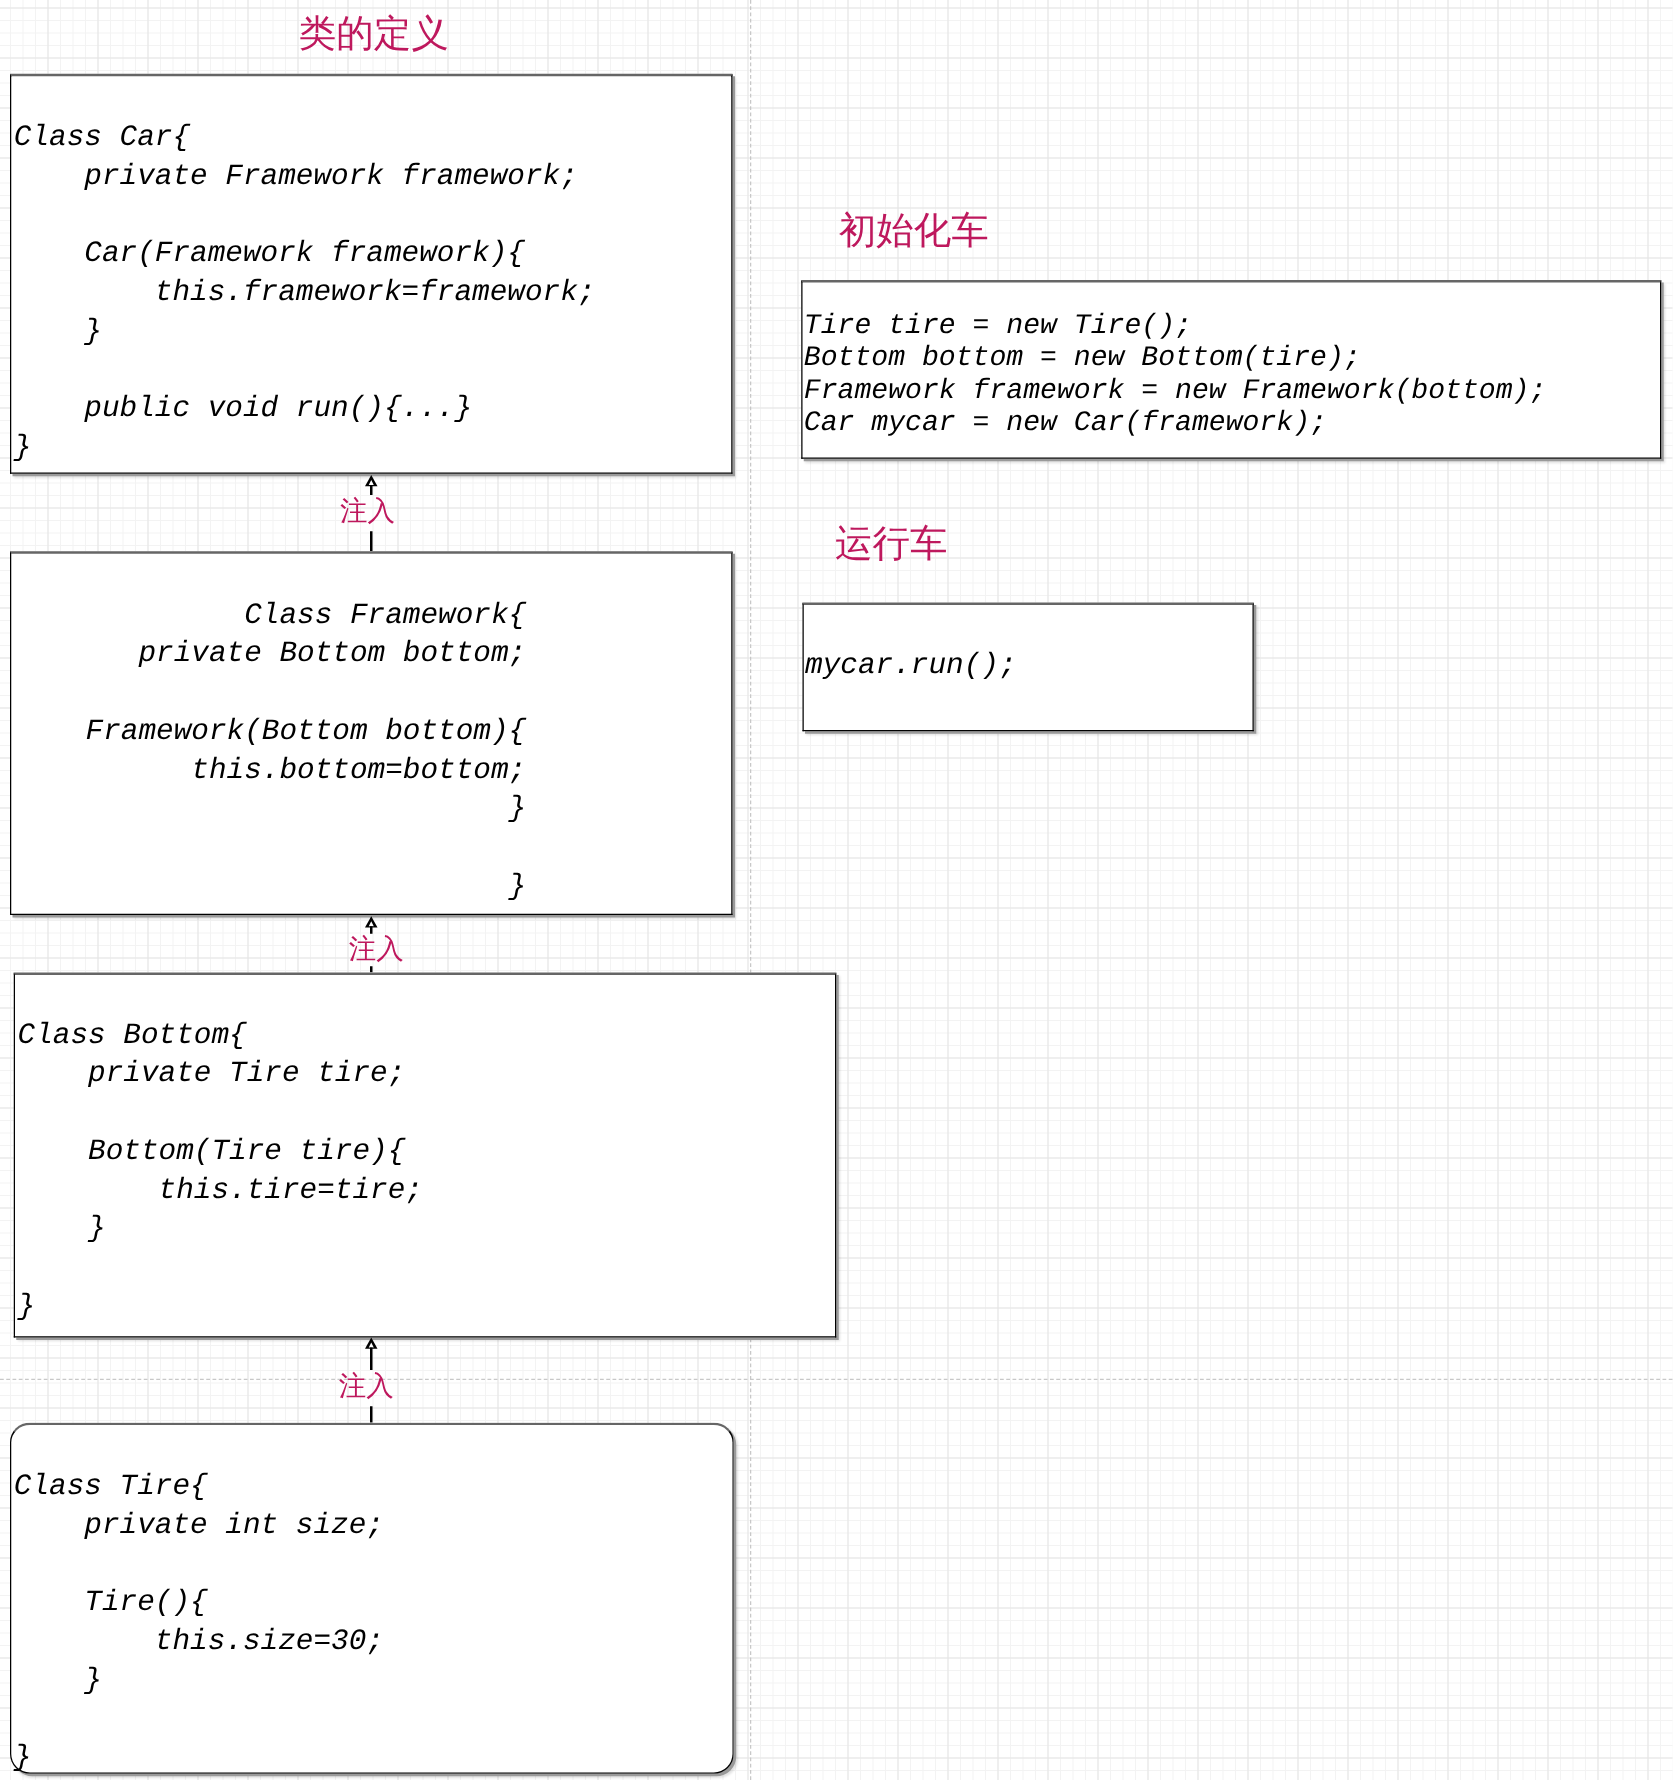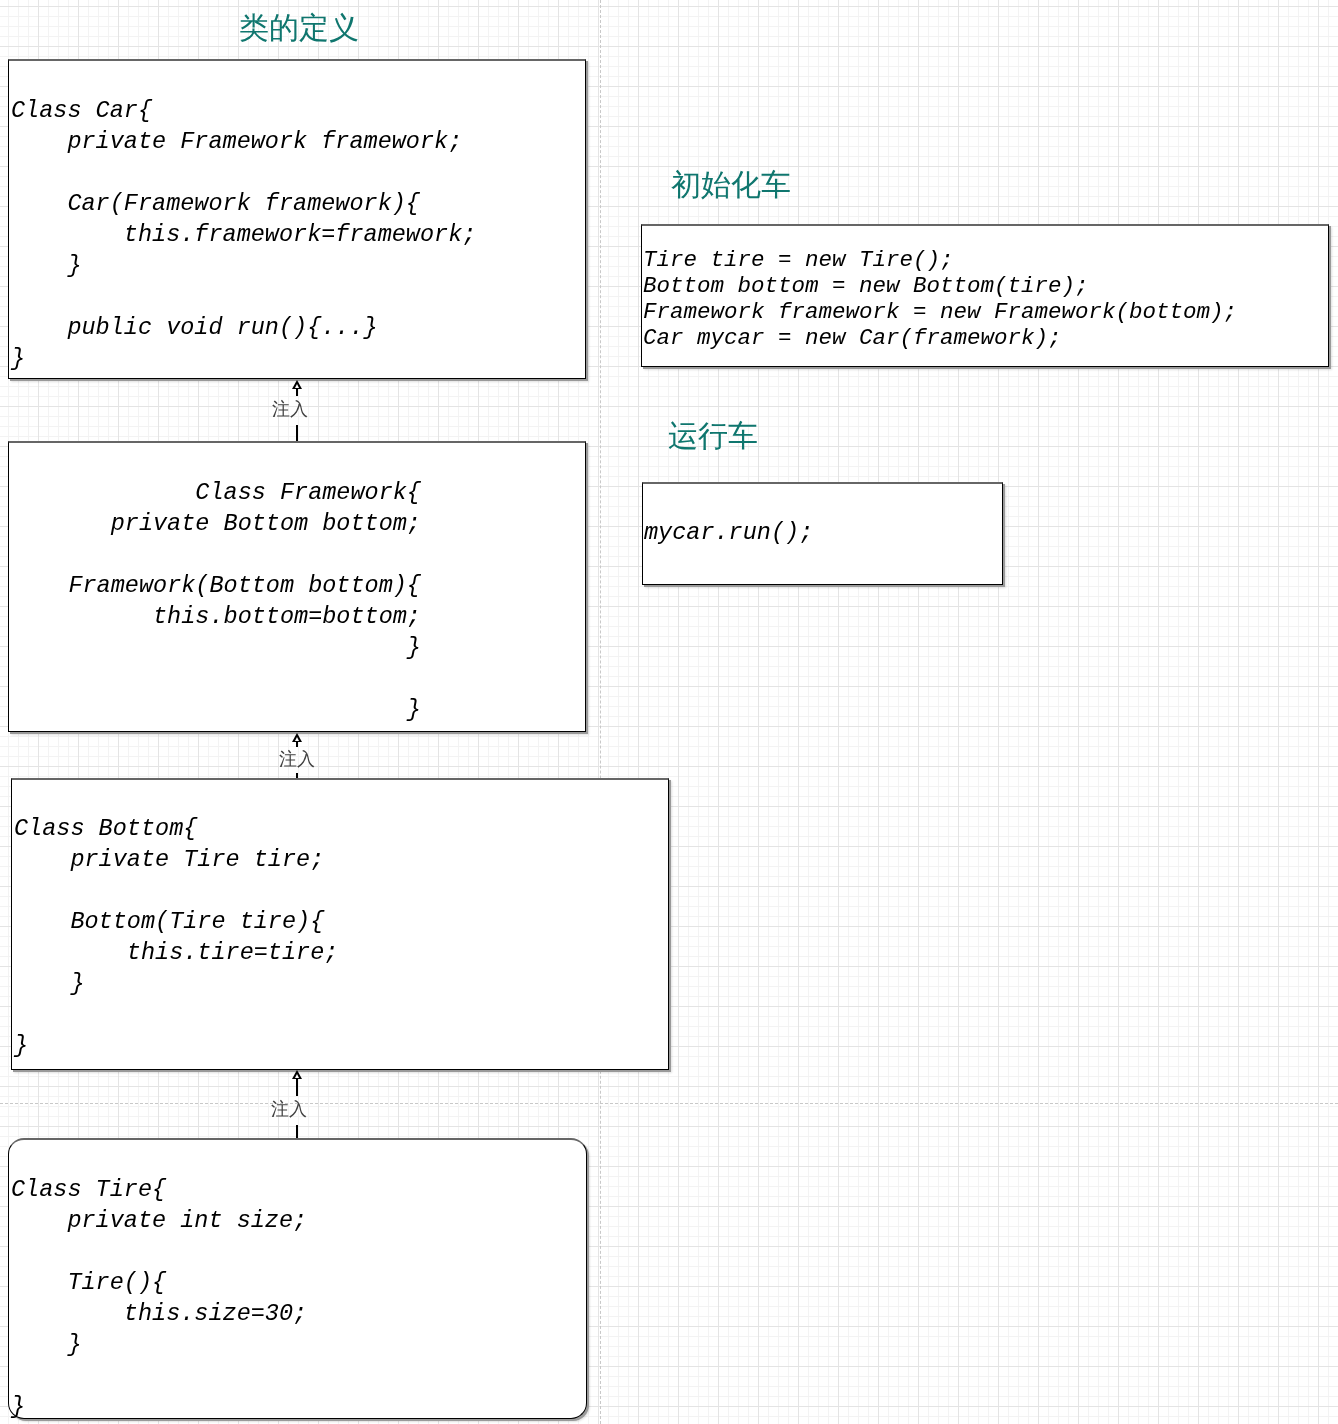--- a/index.html
+++ b/index.html
@@ -12,21 +12,21 @@
       linear-gradient(to right, #f3f3f3 1px, transparent 1px),
       linear-gradient(to bottom, #f3f3f3 1px, transparent 1px);
     background-size: 40px 40px, 40px 40px, 10px 10px, 10px 10px;
     background-position: 38px 6px, 38px 6px, 8px 6px, 8px 6px;
     font-family: "Liberation Mono", "DejaVu Sans Mono", monospace;
   }
   .page-v { position: absolute; left: 600px; top: 0; width: 0; height: 1424px; border-left: 1px dashed #c8c8c8; }
   .page-h { position: absolute; left: 0; top: 1103px; width: 1338px; height: 0; border-top: 1px dashed #c8c8c8; }
 
   .title {
-    position: absolute; font-family: "DejaVu Sans", sans-serif; font-size: 30px; color: #0f766e;
+    position: absolute; font-family: "DejaVu Sans", sans-serif; font-size: 30px; color: #be185d;
     white-space: nowrap; line-height: 1;
   }
   .box {
     position: absolute; box-sizing: border-box; background: #ffffff;
     border: 1px solid #000;
     box-shadow: 2px 2px 0 #9a9a9a, 3px 3px 2px rgba(0,0,0,0.12);
     border-top: 2px solid #666;
     font-style: italic;
   }
   .code {
@@ -43,21 +43,21 @@
     position: absolute; width: 0; height: 0;
     border-left: 5px solid transparent; border-right: 5px solid transparent;
     border-bottom: 9px solid #000;
   }
   .arrowhead::after {
     content: ""; position: absolute; left: -2px; top: 4px; width: 0; height: 0;
     border-left: 2px solid transparent; border-right: 2px solid transparent;
     border-bottom: 4px solid #fff;
   }
   .conn-label {
-    position: absolute; font-family: Liberation Sans, sans-serif; font-size: 18px; color: #404040;
+    position: absolute; font-family: Liberation Mono, monospace; font-size: 22px; color: #be185d;
     background: transparent; line-height: 1; white-space: nowrap;
   }
 </style>
 </head>
 <body>
 
 <div class="page-v"></div>
 <div class="page-h"></div>
 
 <div class="title" style="left:239px; top:13px;">类的定义</div>

